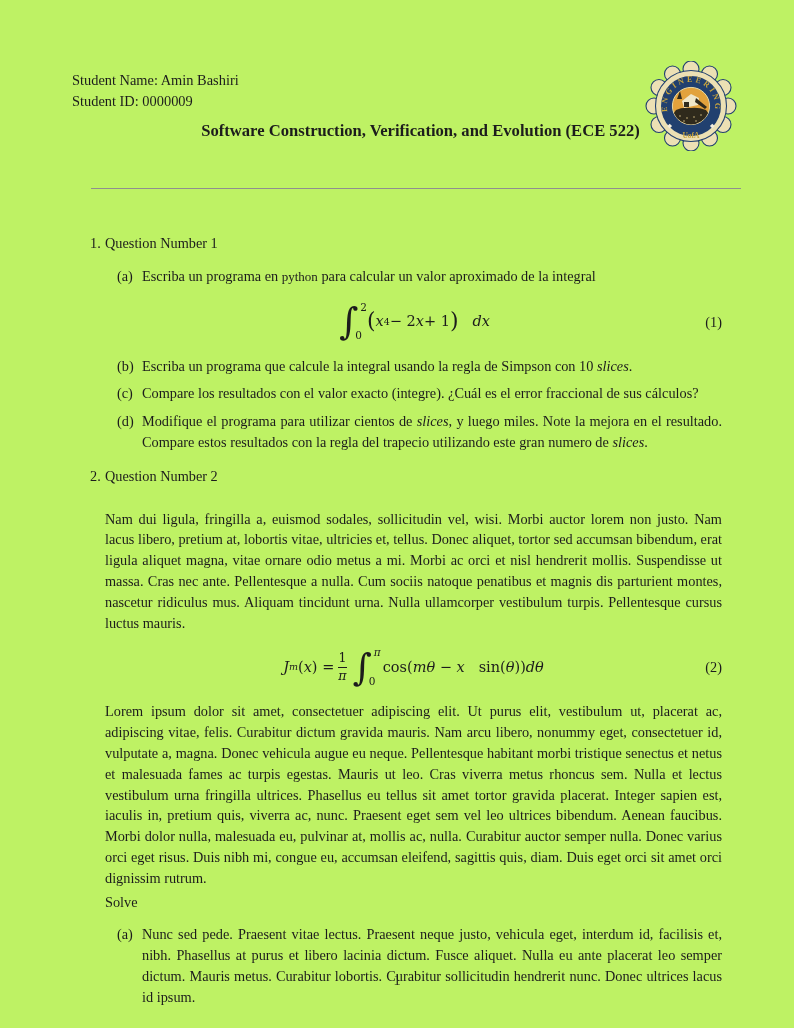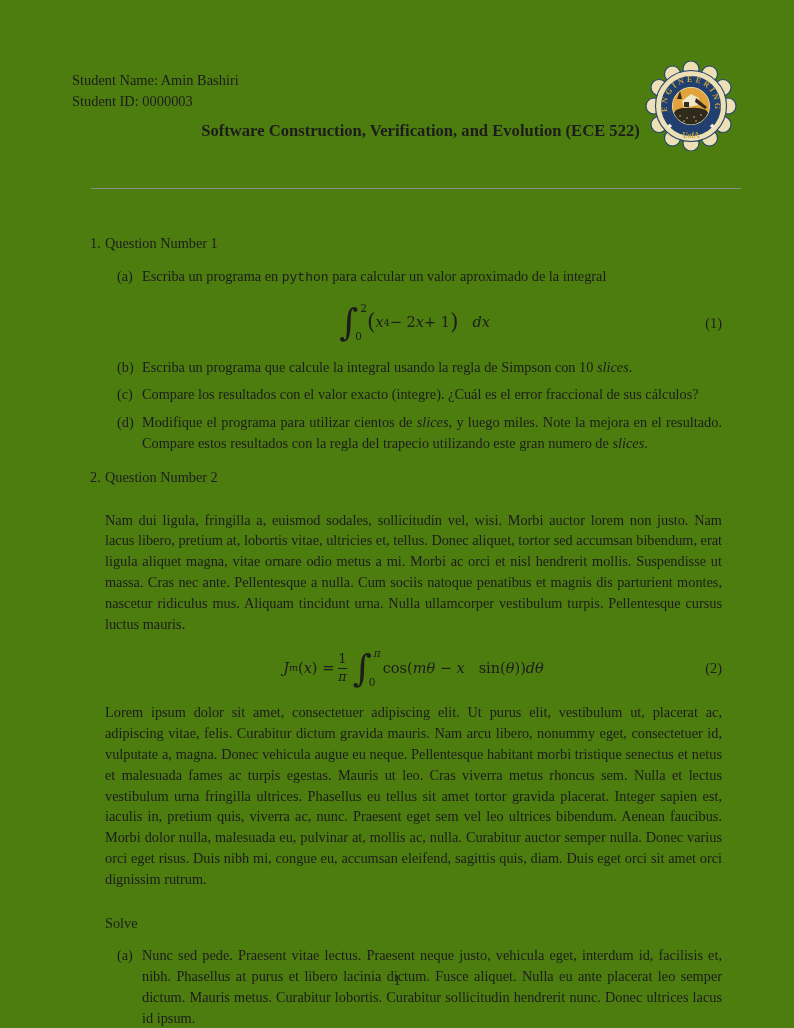--- a/index.html
+++ b/index.html
@@ -1,48 +1,48 @@
 <!DOCTYPE html>
 <html><head>
 <meta charset="utf-8">
 <style>
   * { margin:0; padding:0; box-sizing:border-box; }
   html,body { background:#e9e9e9; }
   .page {
     position:relative;
     width:794px; height:1028px;
     margin:0 auto;
-    background:#4d7c0f;
+    background:#bef264;
     font-family:"Liberation Serif", serif;
     color:#1c1c1c;
     overflow:hidden;
   }
   
   .student-block { position:absolute; left:72px; top:70px; font-size:14.4px; line-height:21px; }
   .logo-wrap { position:absolute; left:645px; top:61px; width:92px; height:90px; }
   .doc-title { position:absolute; left:0; top:121px; width:100%; text-align:center; font-weight:bold; font-size:16.6px;padding-left:47px; }
   .doc-subtitle { position:absolute; left:0; top:145px; width:100%; text-align:center; font-size:14.4px; }
   .header-rule { position:absolute; left:91px; top:188px; width:650px; height:0; border-top:1px solid #8f8f8f; }
   
   .content { position:absolute; left:72px; top:233px; width:650px; font-size:14.3px; line-height:20.8px; }
   .enum-item { display:flex; align-items:flex-start; }
   .enum-num { width:15px; margin-left:18px; flex:0 0 auto; }
   .enum-body { flex:1 1 auto; min-width:0; }
   .sub-item { display:flex; align-items:flex-start; margin-left:12px; }
   .sub-label { width:25px; flex:0 0 auto; }
   .sub-body { flex:1 1 auto; min-width:0; text-align:justify; }
   .just { text-align:justify; }
-  .code { font-family:Liberation Mono, monospace; font-size:13px; }
+  .code { font-family:Liberation Serif, serif; font-size:13px; }
   .em { font-style:italic; }
   
   .mt-item { margin-top:12px; }
   .mt-small { margin-top:7px; }
   .mt-q2 { margin-top:13px; }
   .mt-para { margin-top:22px; }
-  .mt-solve { margin-top:23px; }
+  .mt-solve { margin-top:3px; }
   
   .equation { position:relative; display:flex; align-items:center; justify-content:center; margin:9px 0 9px 0; min-height:50px; }
   .eq-num { position:absolute; right:0px; top:50%; transform:translateY(-50%); }
   .math { font-family:"DejaVu Serif", serif; font-size:14.5px; display:inline-flex; align-items:center; }
   .mi { font-style:italic; }
   .mr { font-style:normal; }
   .int-wrap { display:inline-flex; align-items:center; margin:0 2px; }
   .int-sign { font-size:37px; line-height:0.95; font-family:"DejaVu Serif", serif; }
   .int-lims { display:inline-flex; flex-direction:column; justify-content:space-between; height:44px; font-size:10.5px; line-height:1; padding:2px 0 3px 0; }
   .int-sup { transform:translateX(2px); }
@@ -57,21 +57,21 @@
   
   .page-number { position:absolute; left:0; top:972px; width:100%; text-align:center; font-size:14.3px; }
 </style>
 </head>
 <body>
 
 <div class="page">
 
   <div class="student-block">
     <div>Student Name: Amin Bashiri</div>
-    <div>Student ID: 0000003</div>
+    <div>Student ID: 0000009</div>
   </div>
 
   <div class="logo-wrap">
     <svg width="92" height="90" viewBox="0 0 90 90">
 
       <g fill="#ece0b4" stroke="#21406f" stroke-width="1.1">
         <circle cx="82" cy="45" r="8"></circle>
           <circle cx="77" cy="26.5" r="8"></circle>
           <circle cx="63.5" cy="13" r="8"></circle>
         <circle cx="45" cy="8" r="8"></circle>

